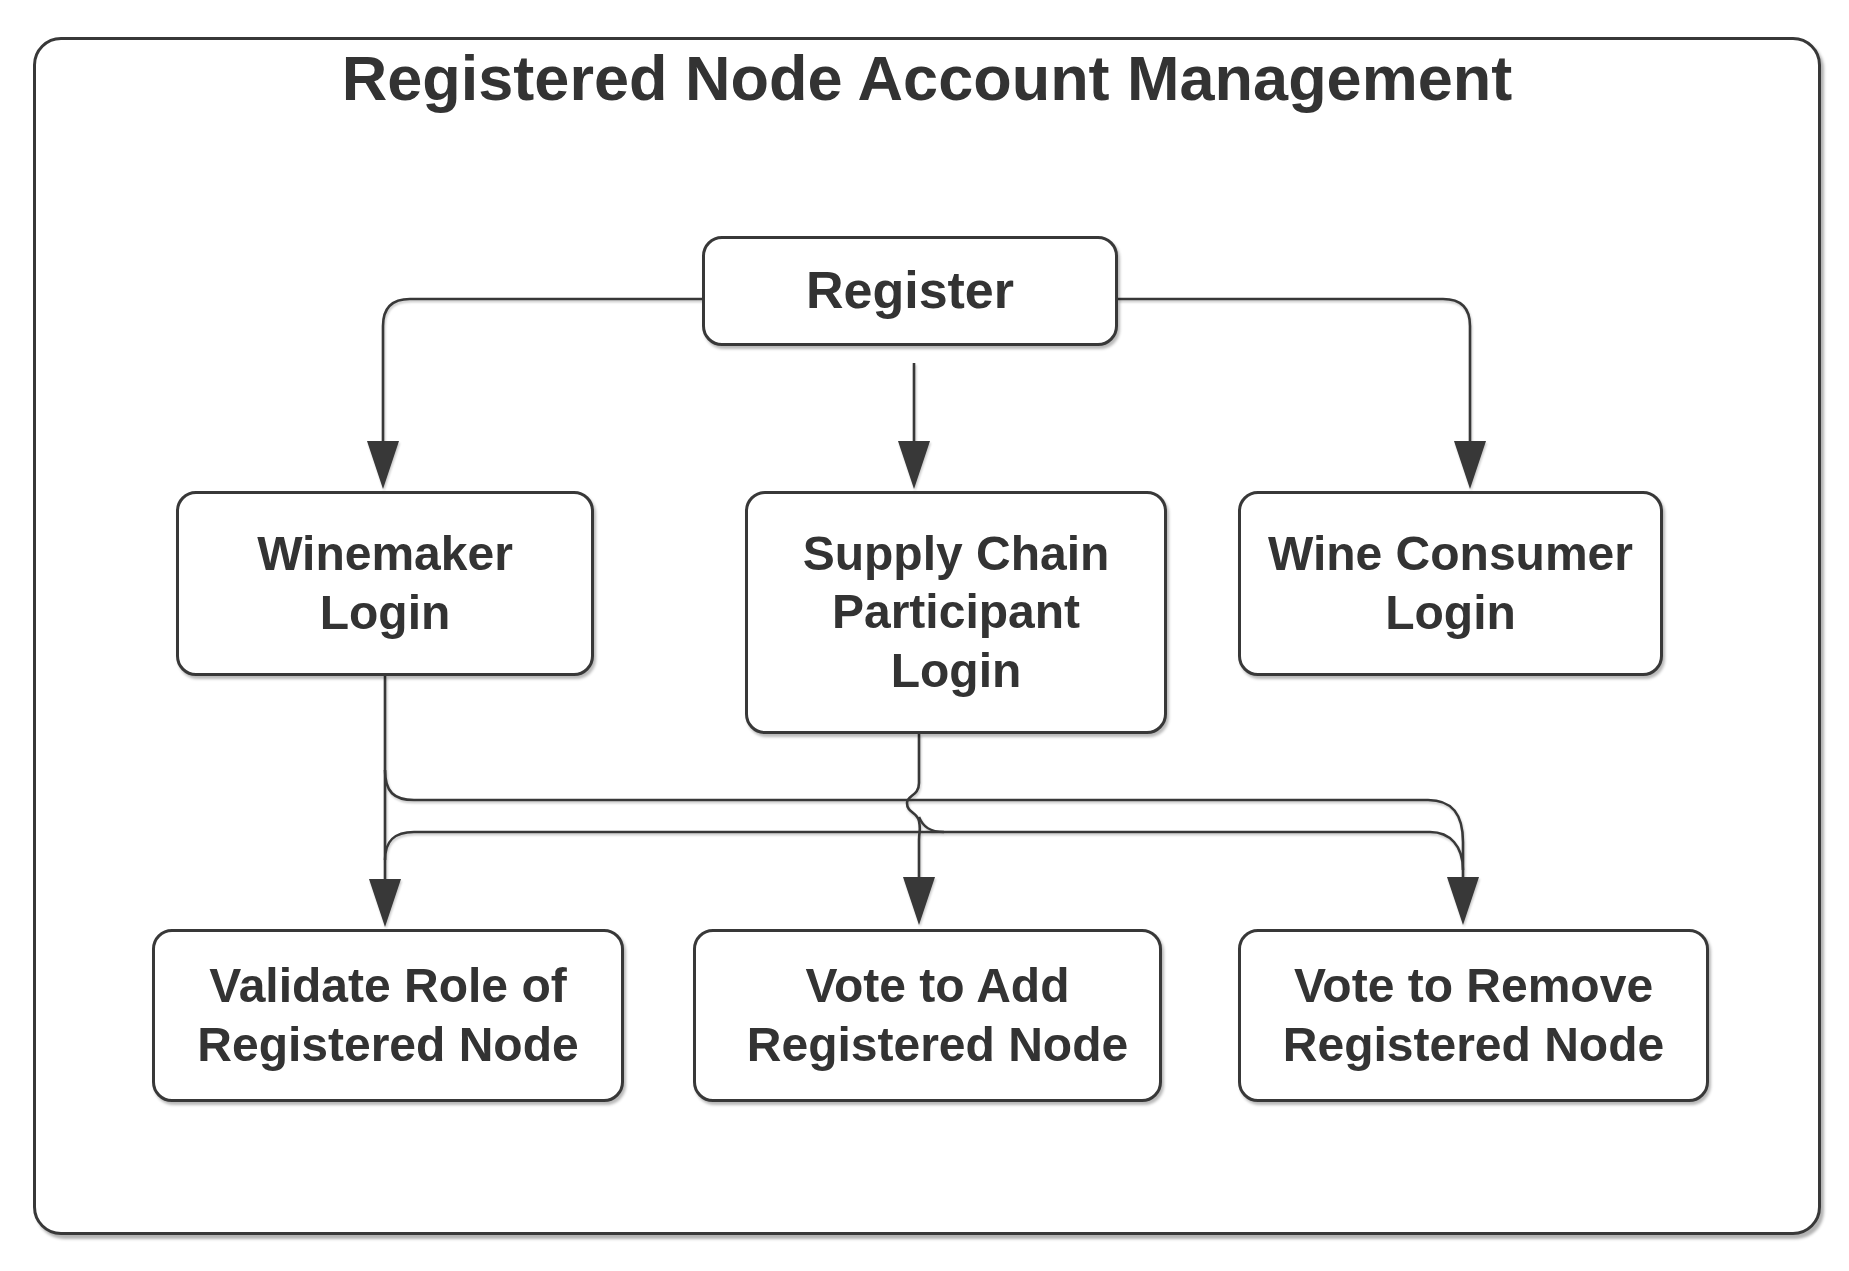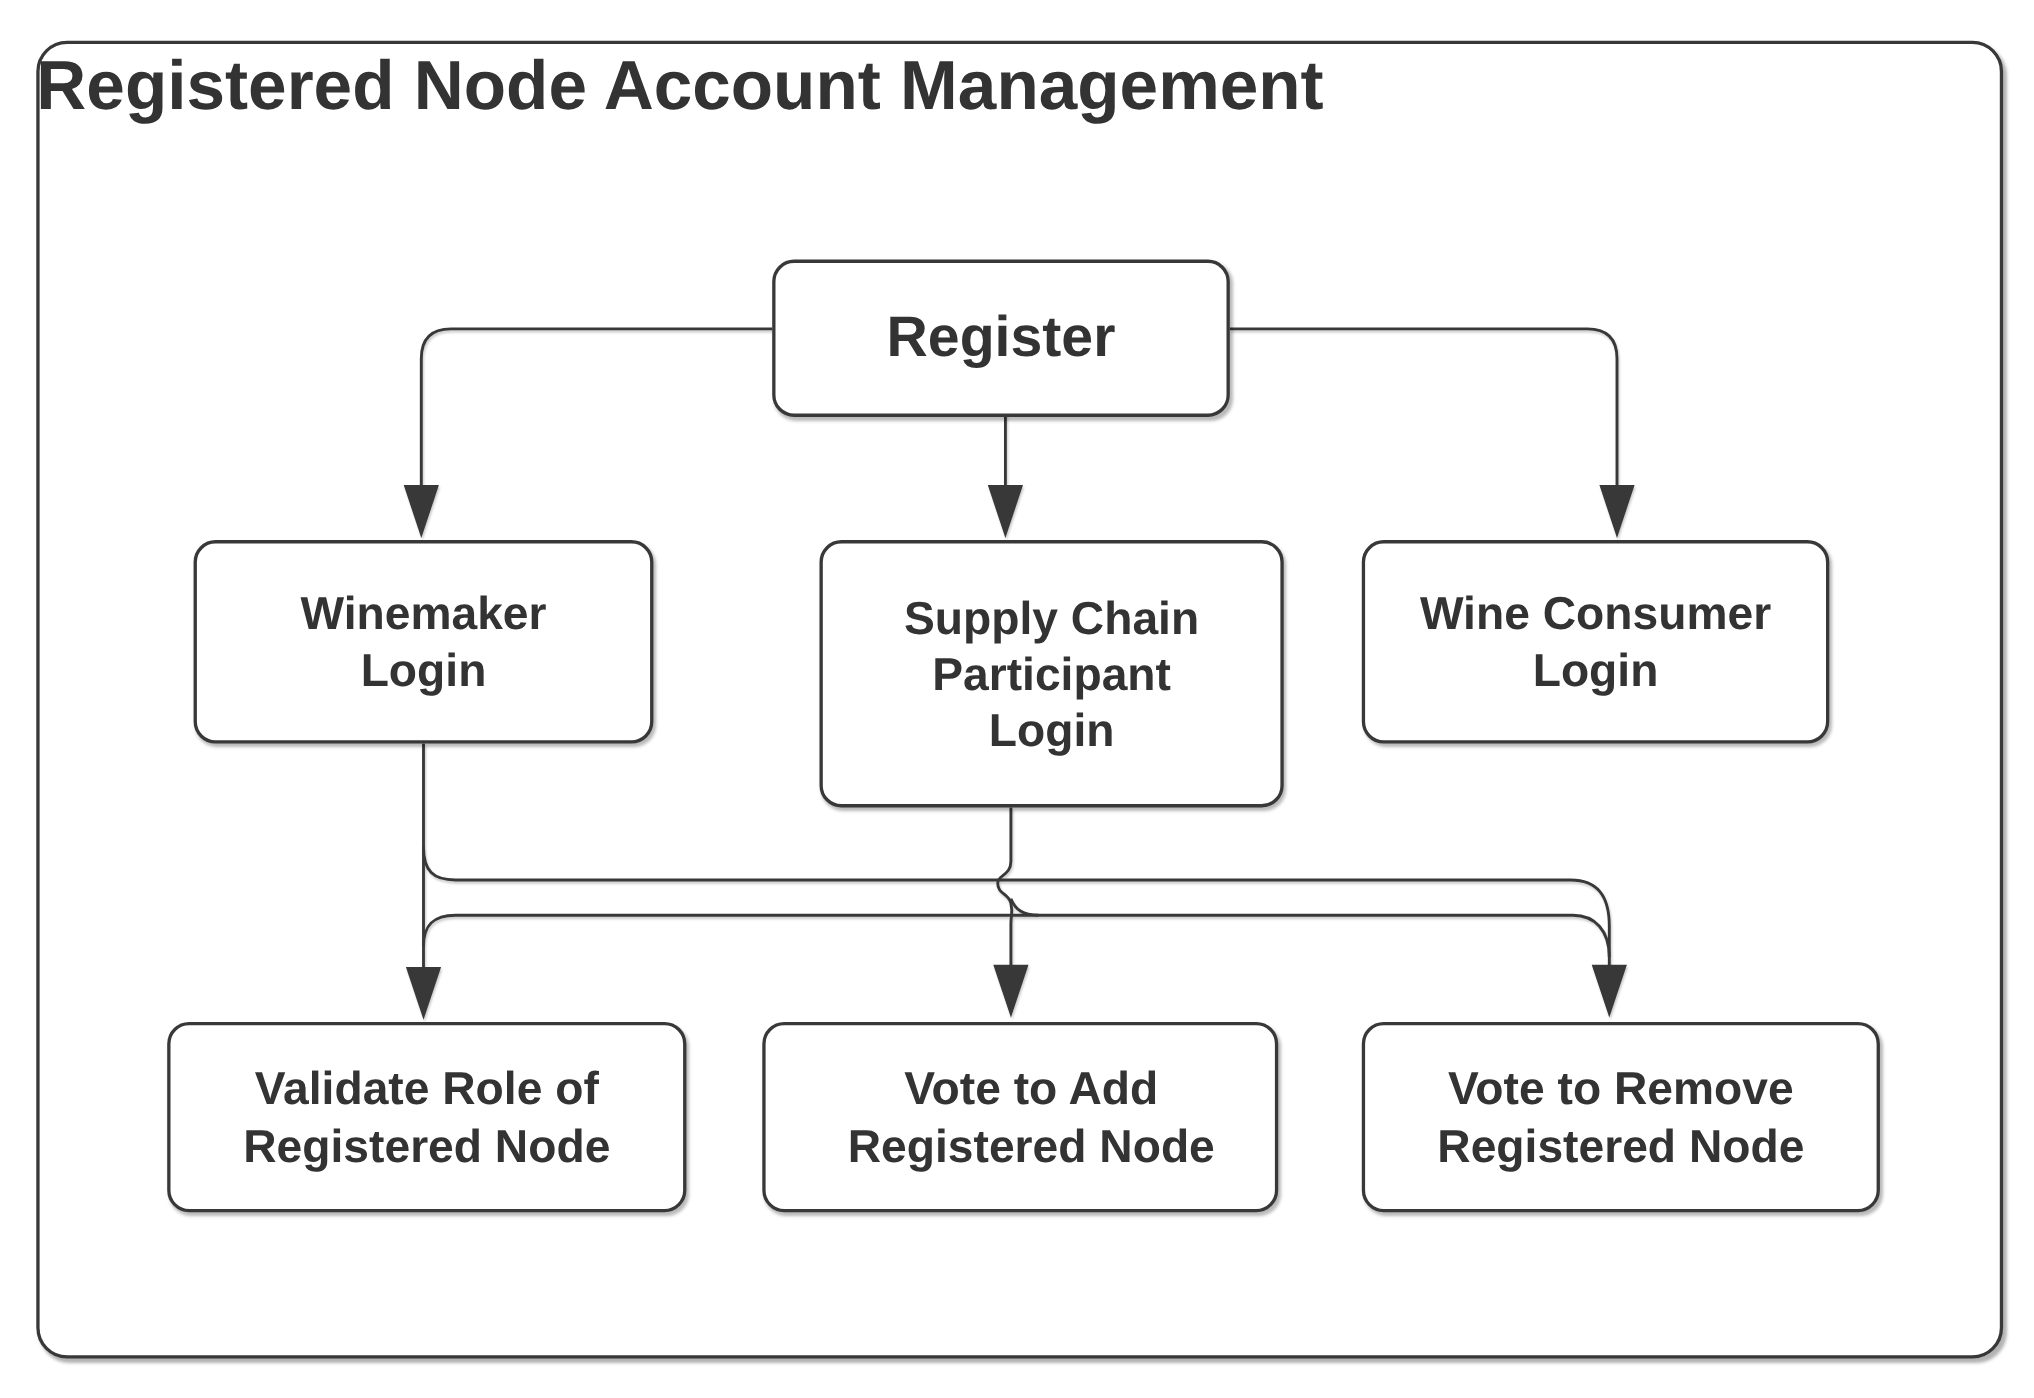--- a/index.html
+++ b/index.html
@@ -25,45 +25,46 @@
     border: 3px solid #383838;
     border-radius: 28px;
     background: #ffffff;
     box-shadow: 3px 4px 3px rgba(0,0,0,0.30);
   }
   .diagram-title {
     position: absolute;
     left: 33px;
     top: 42px;
     width: 1788px;
+    text-align: center;
     font-size: 63px;
     font-weight: bold;
     color: #333333;
     letter-spacing: 0px;
     white-space: nowrap;
   }
   .node {
     position: absolute;
     box-sizing: border-box;
     border: 3px solid #383838;
     border-radius: 20px;
     background: #ffffff;
     box-shadow: 2px 3px 3px rgba(0,0,0,0.28);
     display: flex;
     align-items: center;
     justify-content: center;
     text-align: center;
-    font-size: 42px;
+    font-size: 48px;
     font-weight: bold;
     color: #333333;
     line-height: 1.22;
     white-space: pre-line;
     z-index: 2;
   }
-  .node-register        { left: 702px;  top: 236px; width: 416px; height: 143px; font-size: 52px; }
+  .node-register        { left: 702px;  top: 236px; width: 416px; height: 110px; font-size: 52px; }
   .node-winemaker       { left: 176px;  top: 491px; width: 418px; height: 185px; }
   .node-supply-chain    { left: 713px;  top: 491px; width: 422px; height: 243px; margin-left: 32px; }
   .node-wine-consumer   { left: 1238px; top: 491px; width: 425px; height: 185px; }
   .node-validate-role   { left: 152px;  top: 929px; width: 472px; height: 173px; }
   .node-vote-add        { left: 693px;  top: 929px; width: 469px; height: 173px; padding-left: 20px; }
   .node-vote-remove     { left: 1238px; top: 929px; width: 471px; height: 173px; }
   .connectors {
     position: absolute;
     left: 0;
     top: 0;

